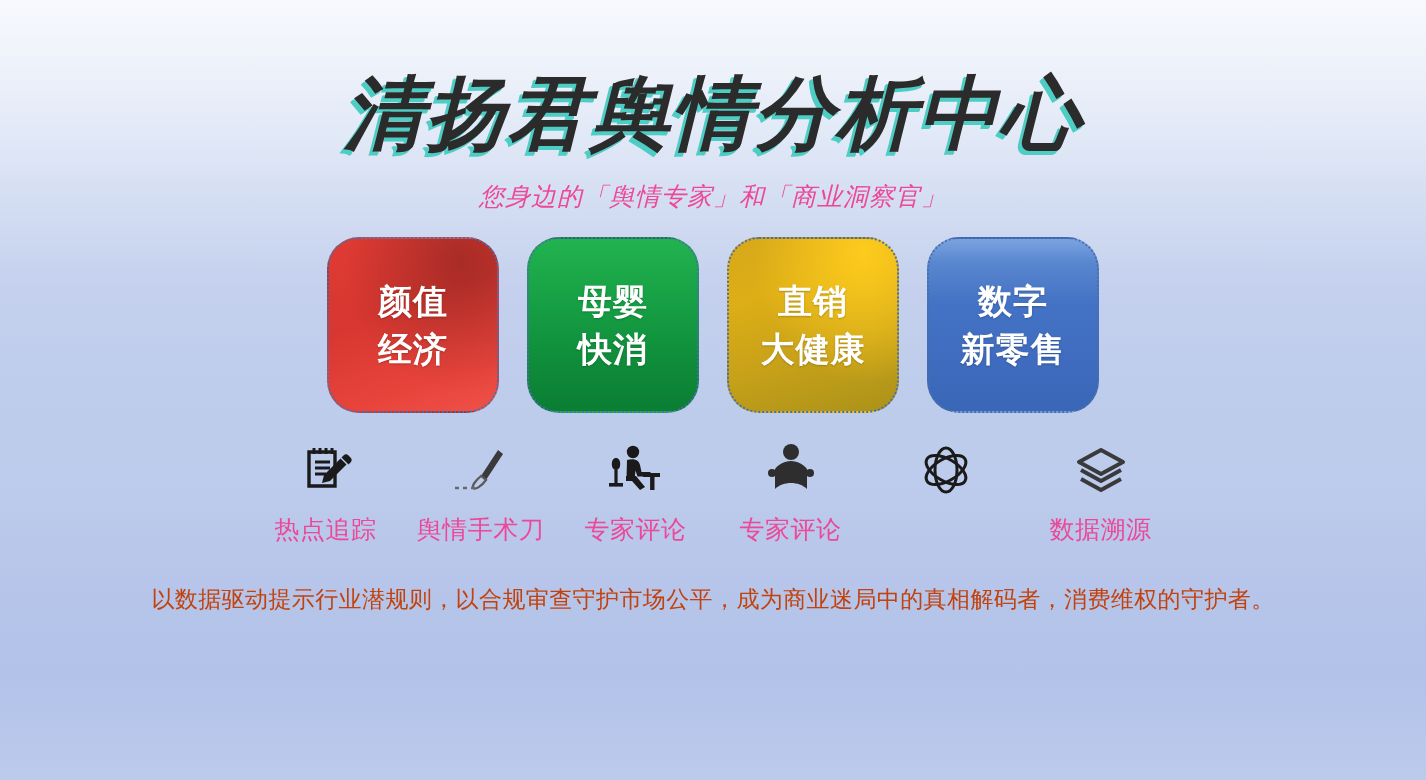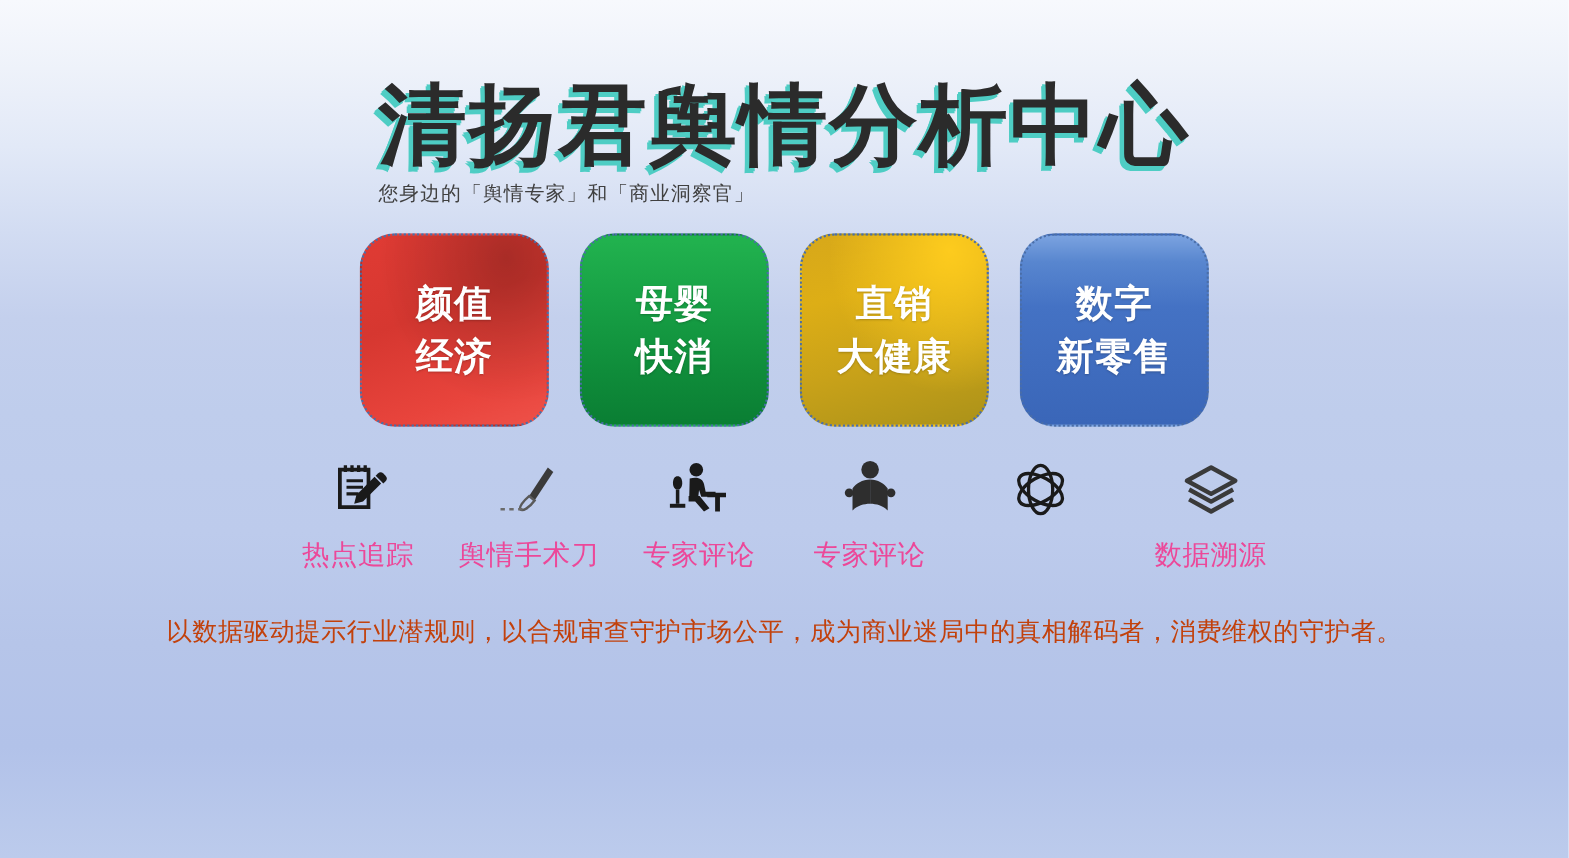--- a/index.html
+++ b/index.html
@@ -32,39 +32,41 @@
     height: 780px;
     position: relative;
     display: flex;
     flex-direction: column;
     align-items: center;
   }
 
   
   .title-block {
     margin-top: 72px;
+    text-align: center;
+    font-style: italic;
   }
 
   .main-title {
     font-family: "DejaVu Sans", "Liberation Sans", sans-serif;
     font-size: 80px;
     font-weight: bold;
     line-height: 1.05;
     color: #2b2b2b;
     letter-spacing: 2px;
     text-shadow:
       -3px 3px 0 #4ecdc4,
       -4px 4px 0 #4ecdc4;
     white-space: nowrap;
   }
 
   .subtitle {
-    margin-top: 8px;
-    font-size: 18px;
-    color: #404040;
+    margin-top: 24px;
+    font-size: 25px;
+    color: #ec4899;
     letter-spacing: 1px;
     font-family: "Liberation Sans", "DejaVu Sans", sans-serif;
     white-space: nowrap;
   }
 
   
   .cards-row {
     margin-top: 24px;
     display: flex;
     gap: 28px;

